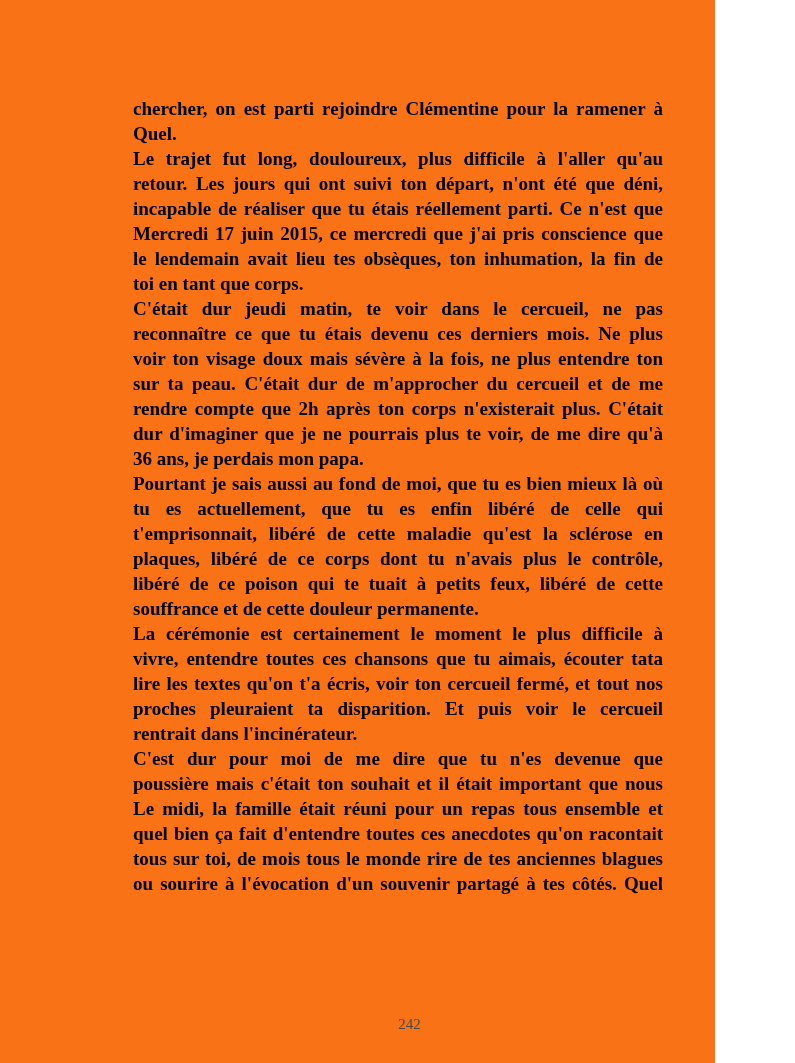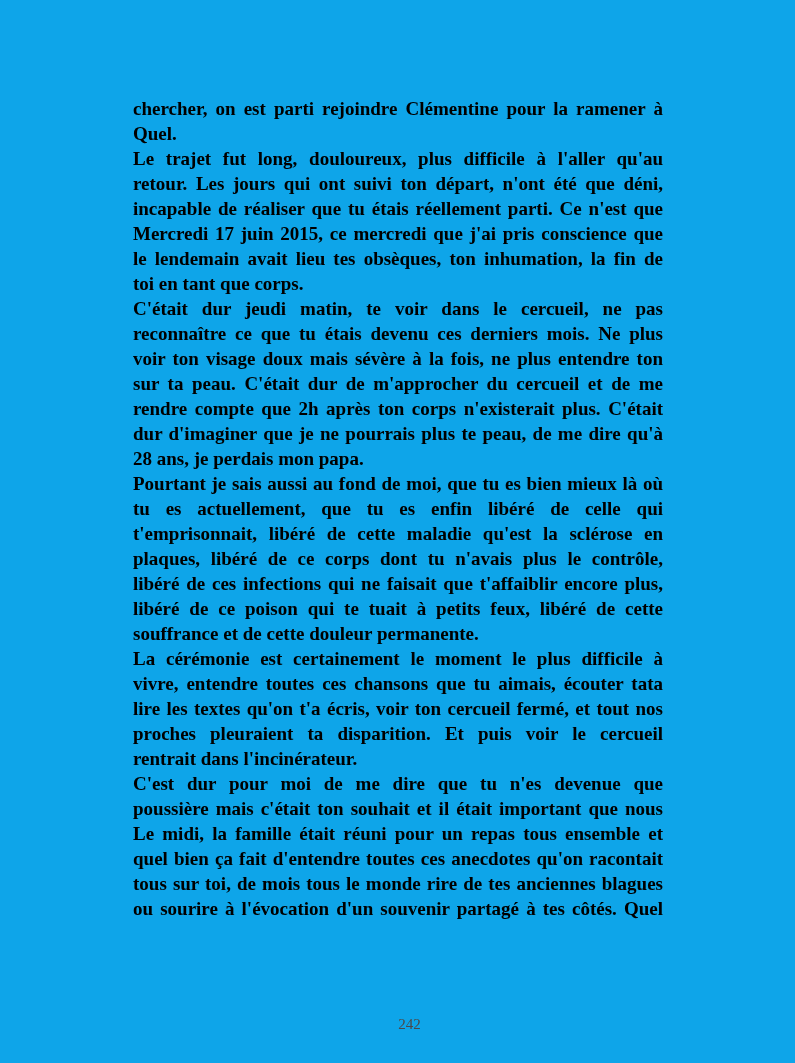--- a/index.html
+++ b/index.html
@@ -1,20 +1,20 @@
 <!DOCTYPE html>
 <html><head>
 <meta charset="utf-8">
 <style>
   html, body { margin: 0; padding: 0; background: #ffffff; }
   .page {
     position: relative;
-    width: 795px;
+    width: 715px;
     height: 1063px;
-    background: #0ea5e9;
+    background: #f97316;
     overflow: hidden;
     font-family: "Liberation Serif", serif;
   }
   .text-block {
     position: absolute;
     left: 133px;
     top: 96px;
     width: 530px;
     font-weight: 700;
     font-size: 19px;
@@ -63,30 +63,29 @@
       <div class="ln">le lendemain avait lieu tes obsèques, ton inhumation, la fin de</div>
       <div class="ln end">toi en tant que corps.</div>
     </div>
 
     <div class="para">
       <div class="ln">C'était dur jeudi matin, te voir dans le cercueil, ne pas</div>
       <div class="ln">reconnaître ce que tu étais devenu ces derniers mois. Ne plus</div>
       <div class="ln">voir ton visage doux mais sévère à la fois, ne plus entendre ton</div>
       <div class="ln">sur ta peau. C'était dur de m'approcher du cercueil et de me</div>
       <div class="ln">rendre compte que 2h après ton corps n'existerait plus. C'était</div>
-      <div class="ln">dur d'imaginer que je ne pourrais plus te peau, de me dire qu'à</div>
-      <div class="ln end">28 ans, je perdais mon papa.</div>
+      <div class="ln">dur d'imaginer que je ne pourrais plus te voir, de me dire qu'à</div>
+      <div class="ln end">36 ans, je perdais mon papa.</div>
     </div>
 
     <div class="para">
       <div class="ln">Pourtant je sais aussi au fond de moi, que tu es bien mieux là où</div>
       <div class="ln">tu es actuellement, que tu es enfin libéré de celle qui</div>
       <div class="ln">t'emprisonnait, libéré de cette maladie qu'est la sclérose en</div>
       <div class="ln">plaques, libéré de ce corps dont tu n'avais plus le contrôle,</div>
-      <div class="ln">libéré de ces infections qui ne faisait que t'affaiblir encore plus,</div>
       <div class="ln">libéré de ce poison qui te tuait à petits feux, libéré de cette</div>
       <div class="ln end">souffrance et de cette douleur permanente.</div>
     </div>
 
     <div class="para">
       <div class="ln">La cérémonie est certainement le moment le plus difficile à</div>
       <div class="ln">vivre, entendre toutes ces chansons que tu aimais, écouter tata</div>
       <div class="ln">lire les textes qu'on t'a écris, voir ton cercueil fermé, et tout nos</div>
       <div class="ln">proches pleuraient ta disparition. Et puis voir le cercueil</div>
       <div class="ln end">rentrait dans l'incinérateur.</div>

